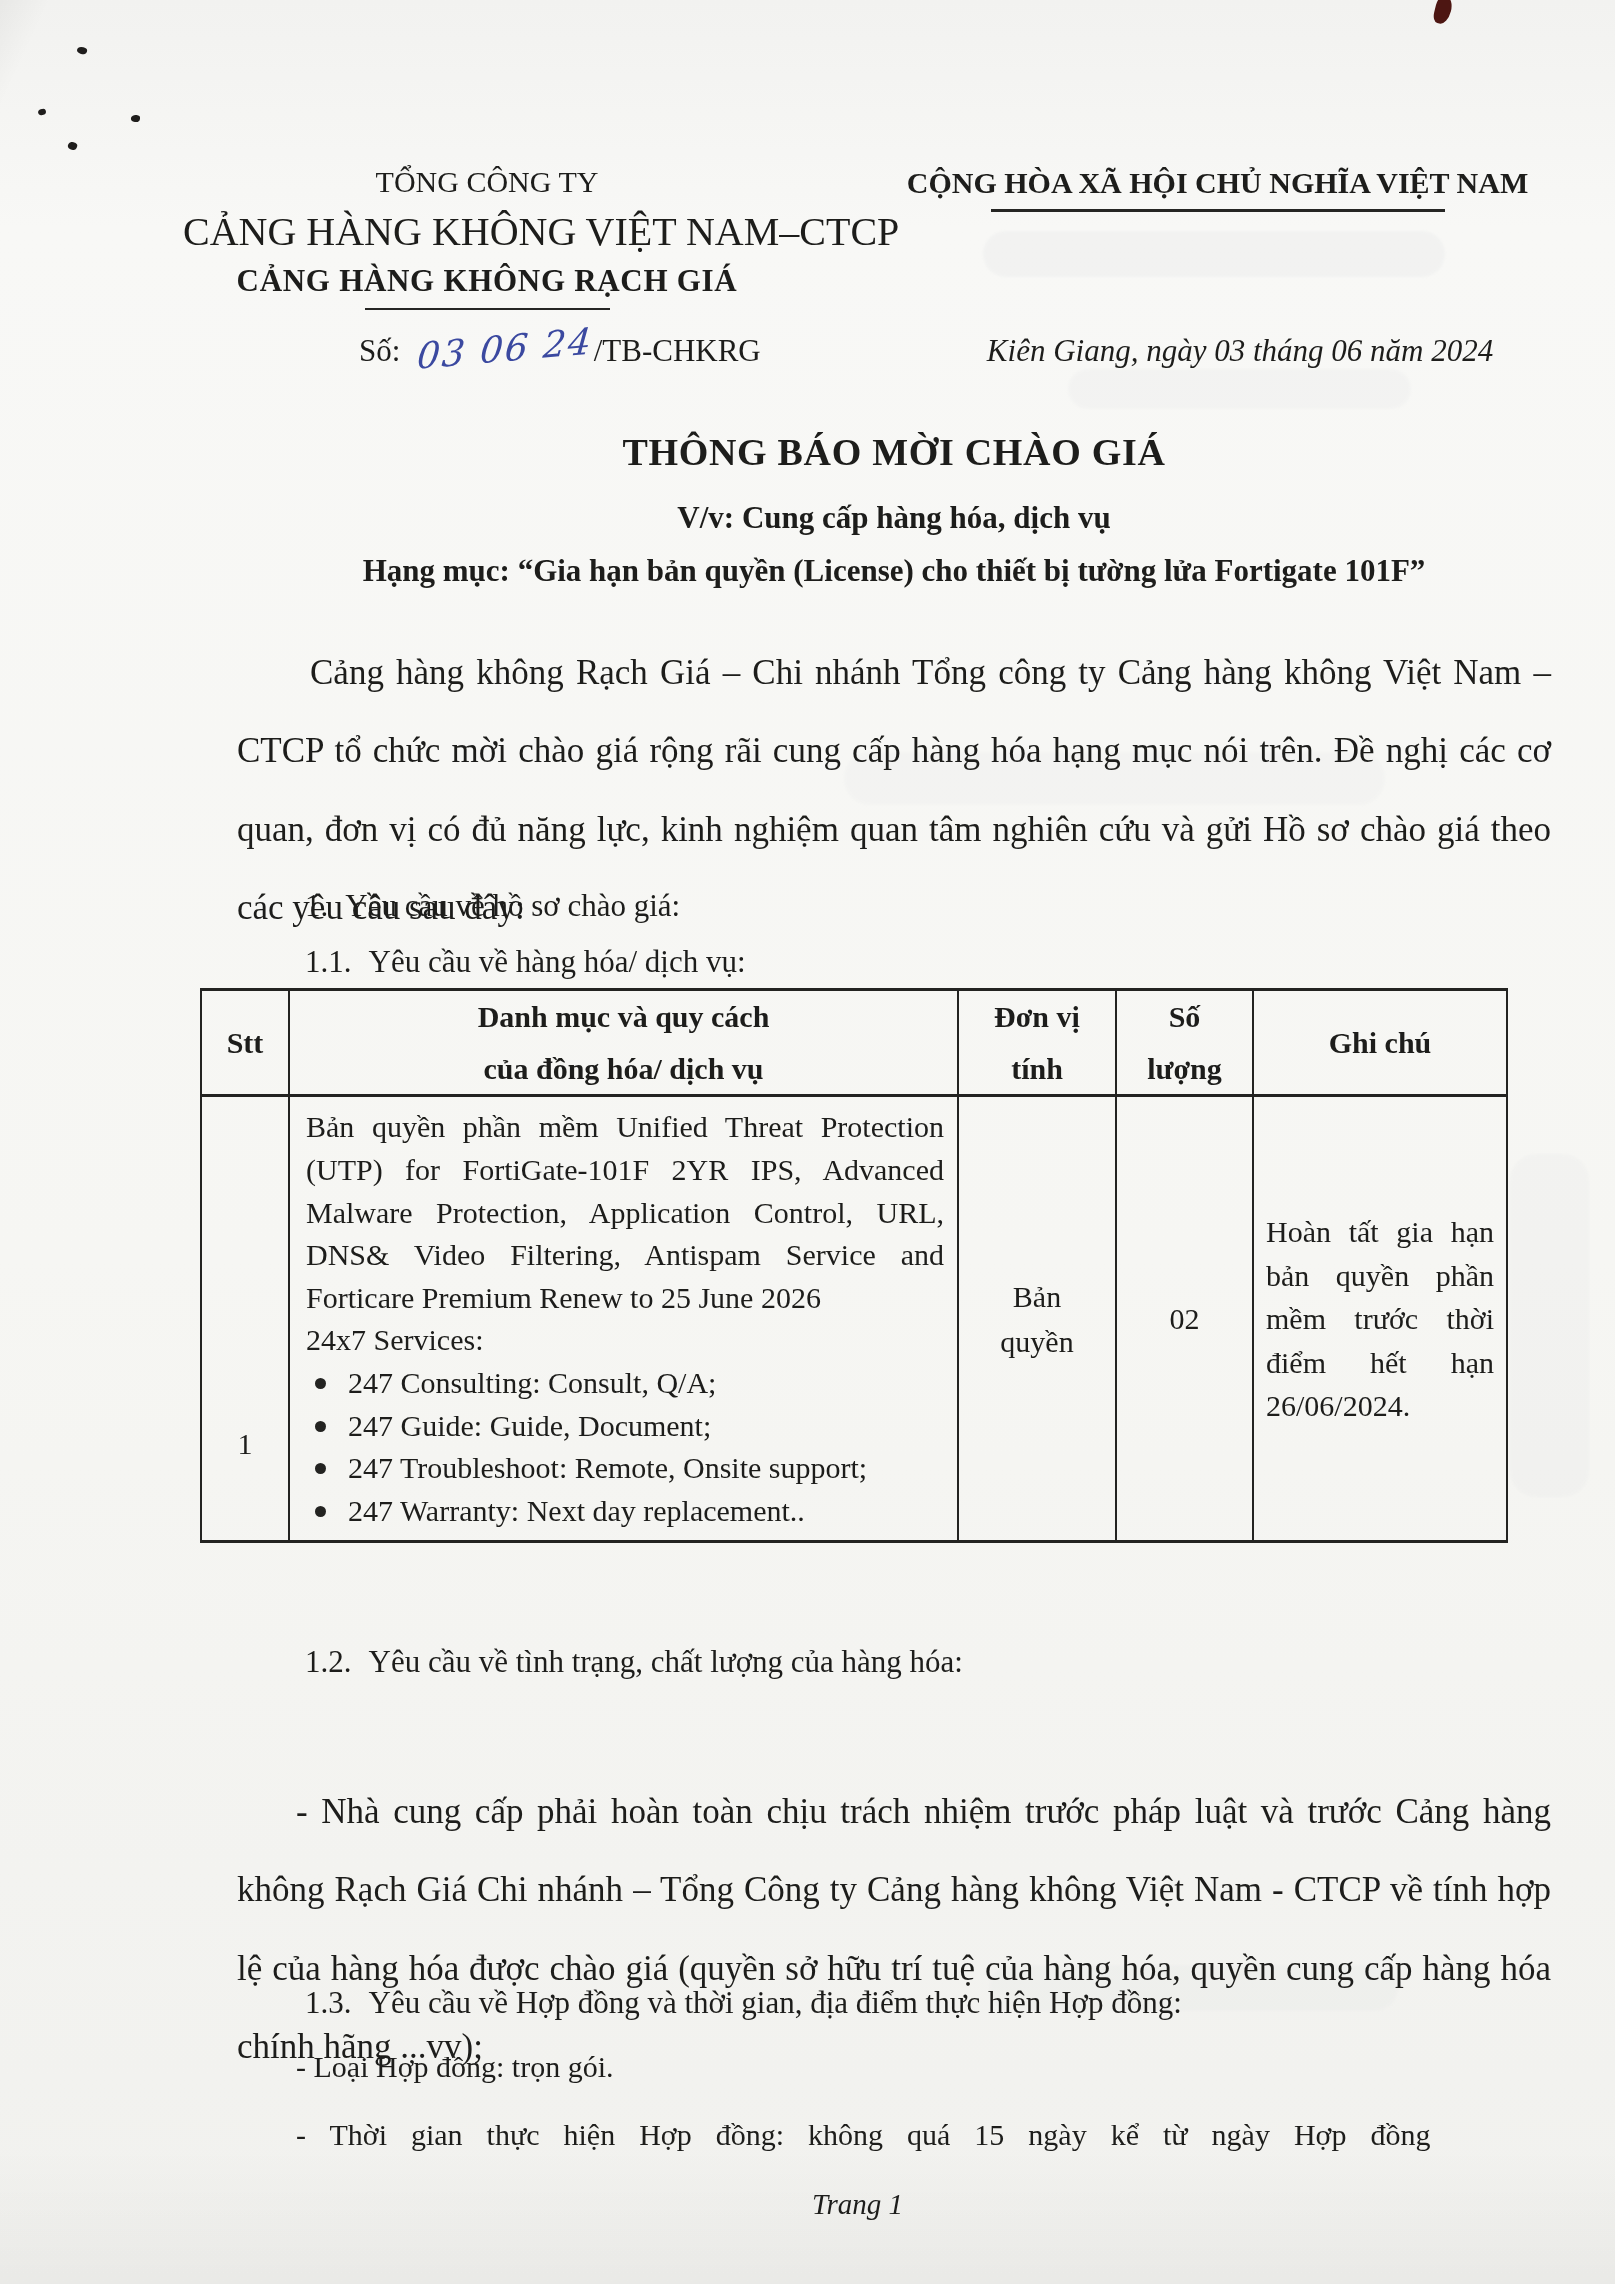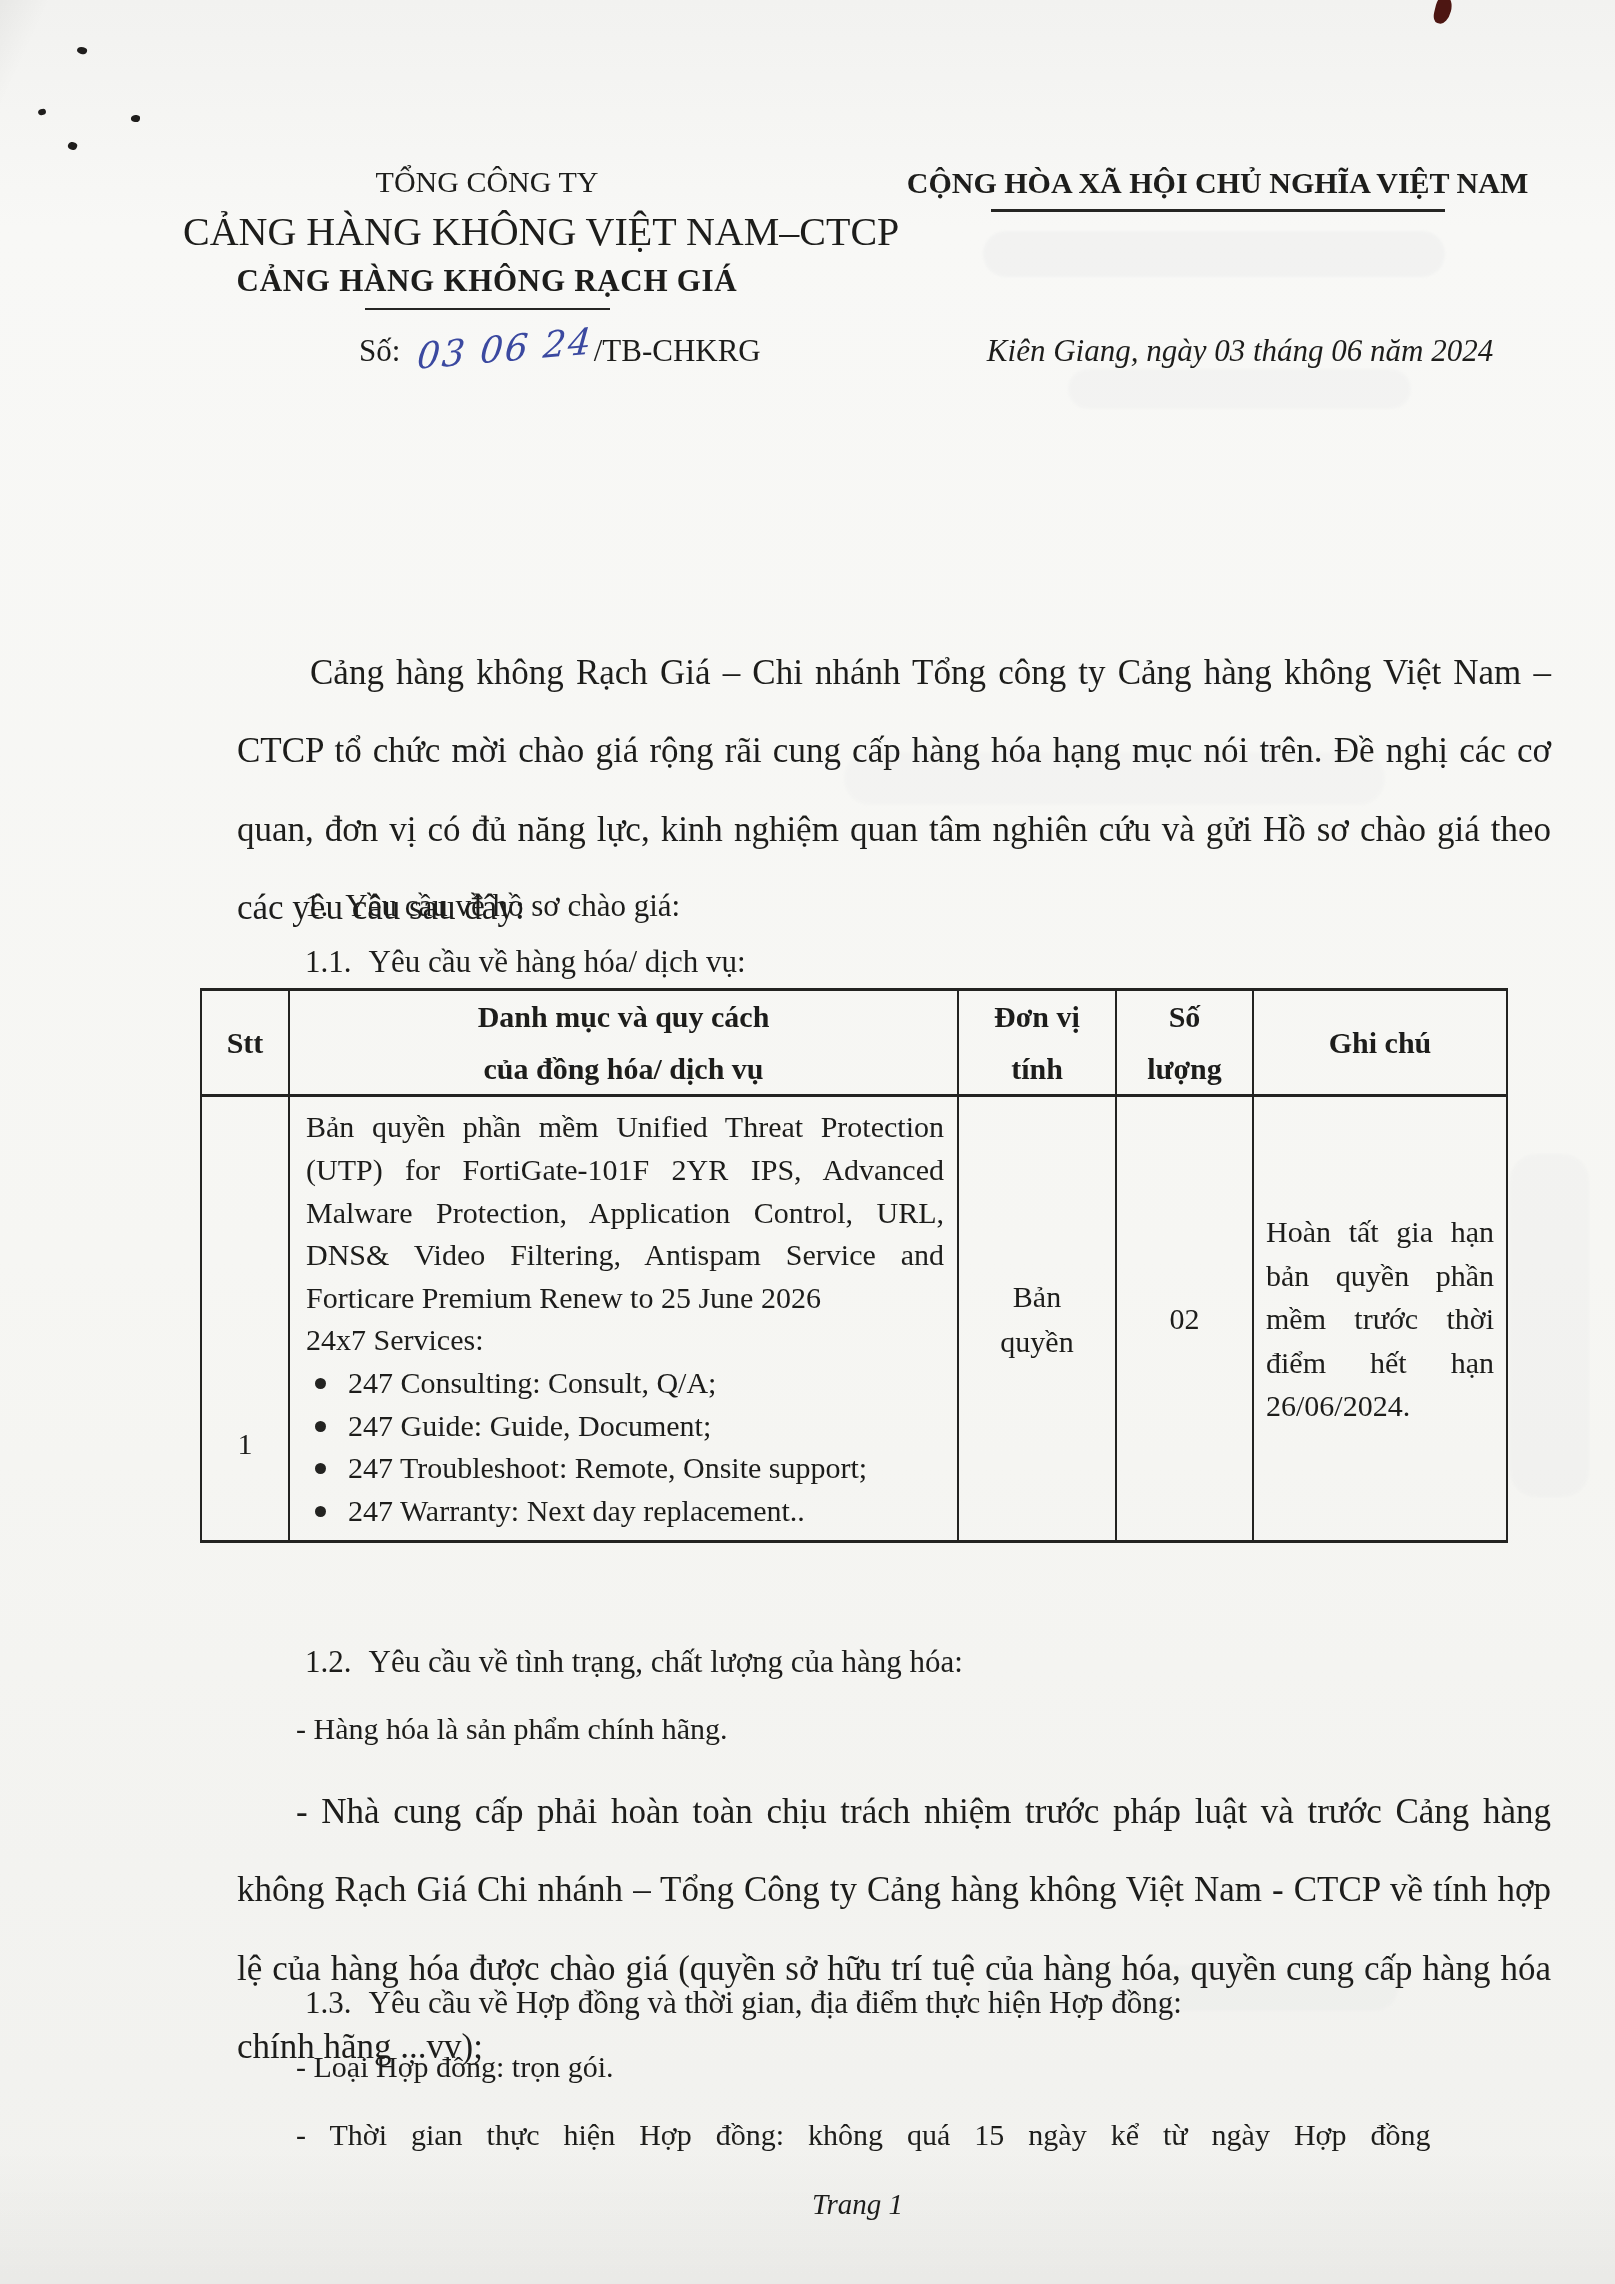--- a/index.html
+++ b/index.html
@@ -125,20 +125,25 @@
   <div class="hdr-right">
     <div class="hr1">CỘNG HÒA XÃ HỘI CHỦ NGHĨA VIỆT NAM</div>
     <div class="rule rule-right"></div>
   </div>
 
   <div class="so-line">
     <span>Số:</span><span class="handwrite">03 06 24</span><span>/TB-CHKRG</span>
   </div>
   <div class="date-line">Kiên Giang, ngày 03 tháng 06 năm 2024</div>
 
+  <div class="title-block">
+    <div class="doc-title">THÔNG BÁO MỜI CHÀO GIÁ</div>
+    <div class="doc-sub1">V/v: Cung cấp hàng hóa, dịch vụ</div>
+    <div class="doc-sub2">Hạng mục: “Gia hạn bản quyền (License) cho thiết bị tường lửa Fortigate 101F”</div>
+  </div>
 
   <div class="para intro">Cảng hàng không Rạch Giá – Chi nhánh Tổng công ty Cảng hàng không Việt Nam – CTCP tổ chức mời chào giá rộng rãi cung cấp hàng hóa hạng mục nói trên. Đề nghị các cơ quan, đơn vị có đủ năng lực, kinh nghiệm quan tâm nghiên cứu và gửi Hồ sơ chào giá theo các yêu cầu sau đây:</div>
 
   <div class="heading h-s1">
     <span class="h-num">1.</span><span>Yêu cầu về hồ sơ chào giá:</span>
   </div>
   <div class="heading h-s11">
     <span class="h-num">1.1.</span><span>Yêu cầu về hàng hóa/ dịch vụ:</span>
   </div>
 
@@ -184,21 +189,20 @@
         <td class="td-unit">Bản quyền</td>
         <td class="td-qty">02</td>
         <td class="td-note">Hoàn tất gia hạn bản quyền phần mềm trước thời điểm hết hạn 26/06/2024.</td>
       </tr>
     </tbody>
   </table>
 
   <div class="heading h-s12">
     <span class="h-num">1.2.</span><span>Yêu cầu về tình trạng, chất lượng của hàng hóa:</span>
   </div>
-  <div class="dash-item di-12a">- Hàng hóa là sản phẩm chính hãng.</div>
   <div class="para para-12b">- Nhà cung cấp phải hoàn toàn chịu trách nhiệm trước pháp luật và trước Cảng hàng không Rạch Giá Chi nhánh – Tổng Công ty Cảng hàng không Việt Nam - CTCP về tính hợp lệ của hàng hóa được chào giá (quyền sở hữu trí tuệ của hàng hóa, quyền cung cấp hàng hóa chính hãng ...vv);</div>
 
   <div class="heading h-s13">
     <span class="h-num">1.3.</span><span>Yêu cầu về Hợp đồng và thời gian, địa điểm thực hiện Hợp đồng:</span>
   </div>
   <div class="dash-item di-13a">- Loại Hợp đồng: trọn gói.</div>
   <div class="dash-item di-13b">- Thời gian thực hiện Hợp đồng: không quá 15 ngày kể từ ngày Hợp đồng</div>
 
   <div class="footer">Trang 1</div>
 

